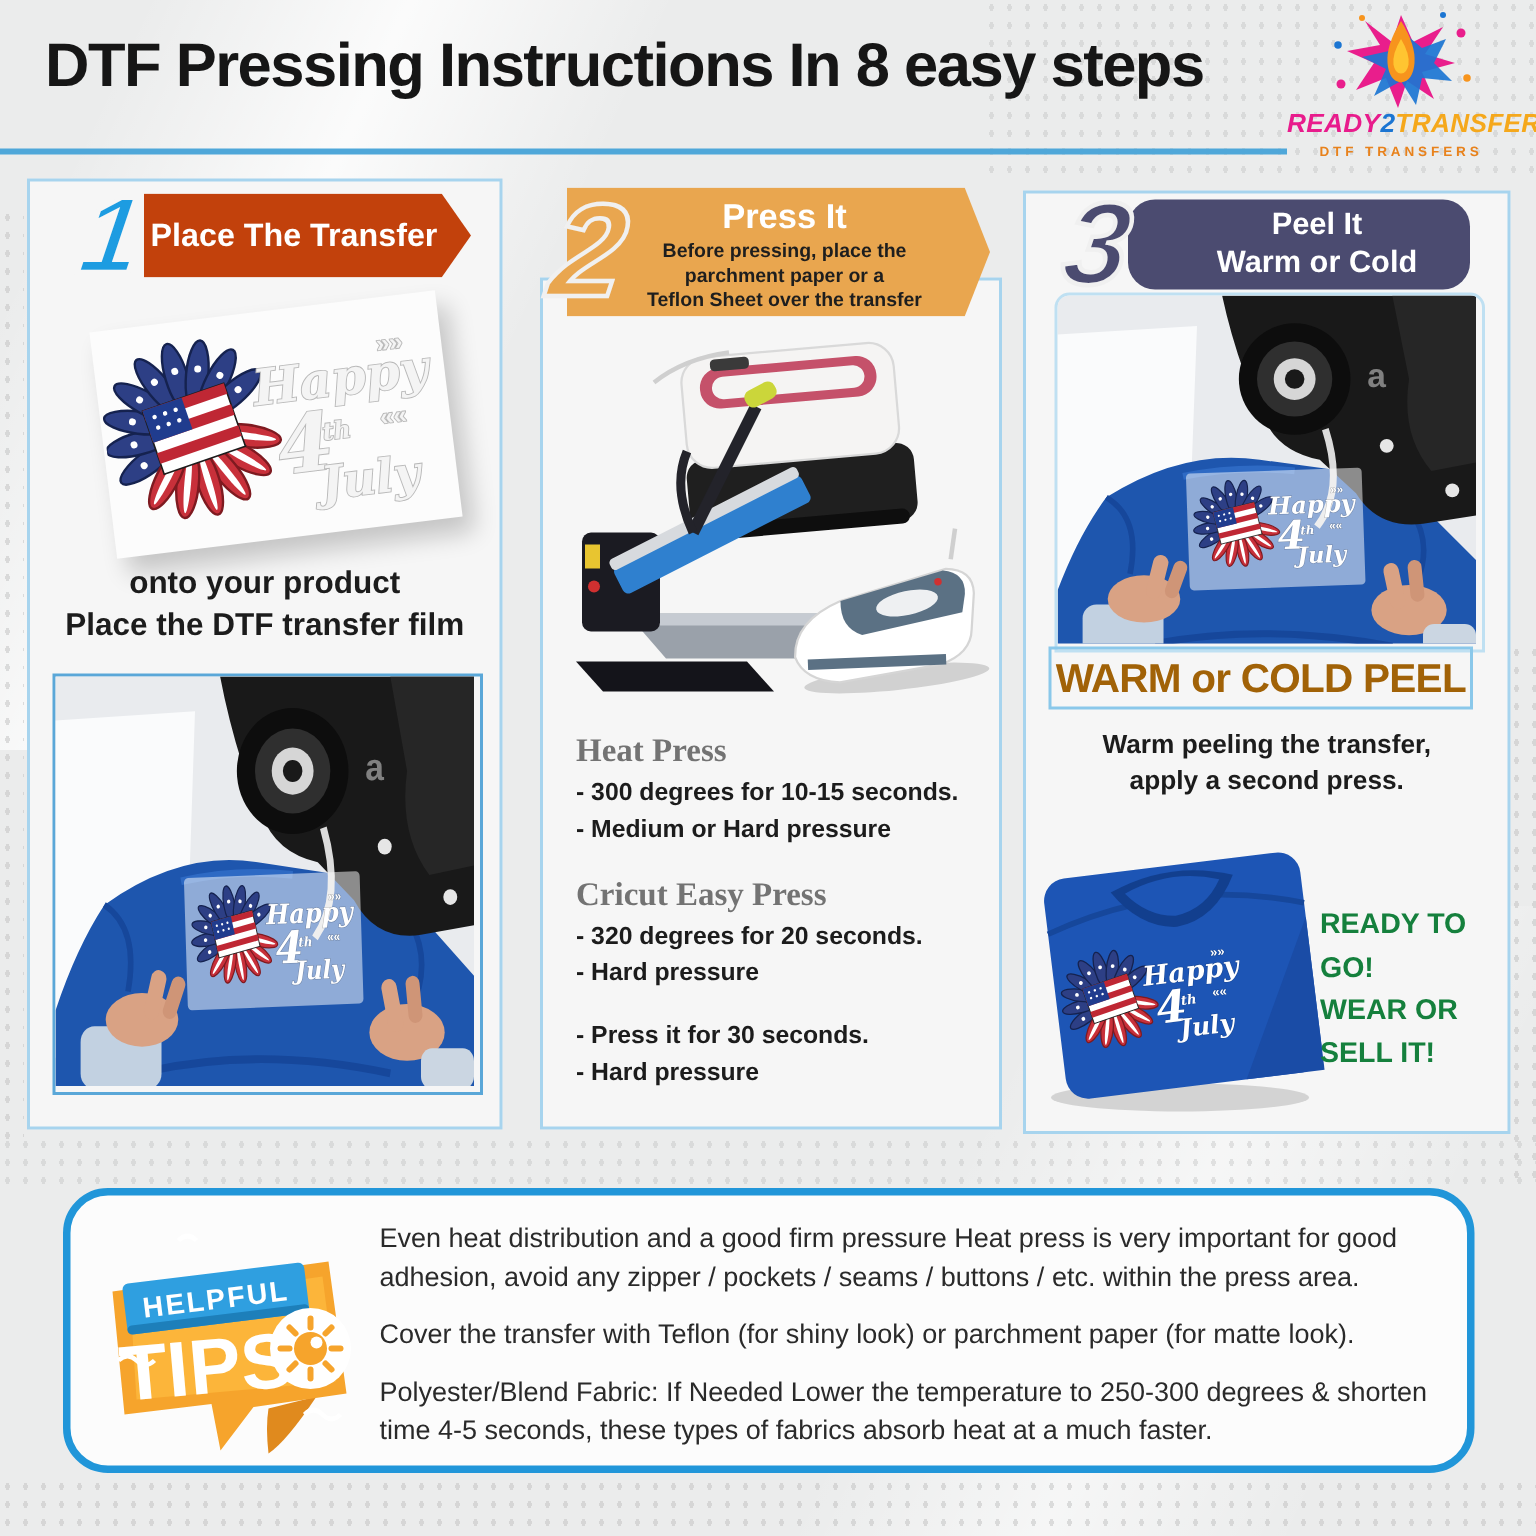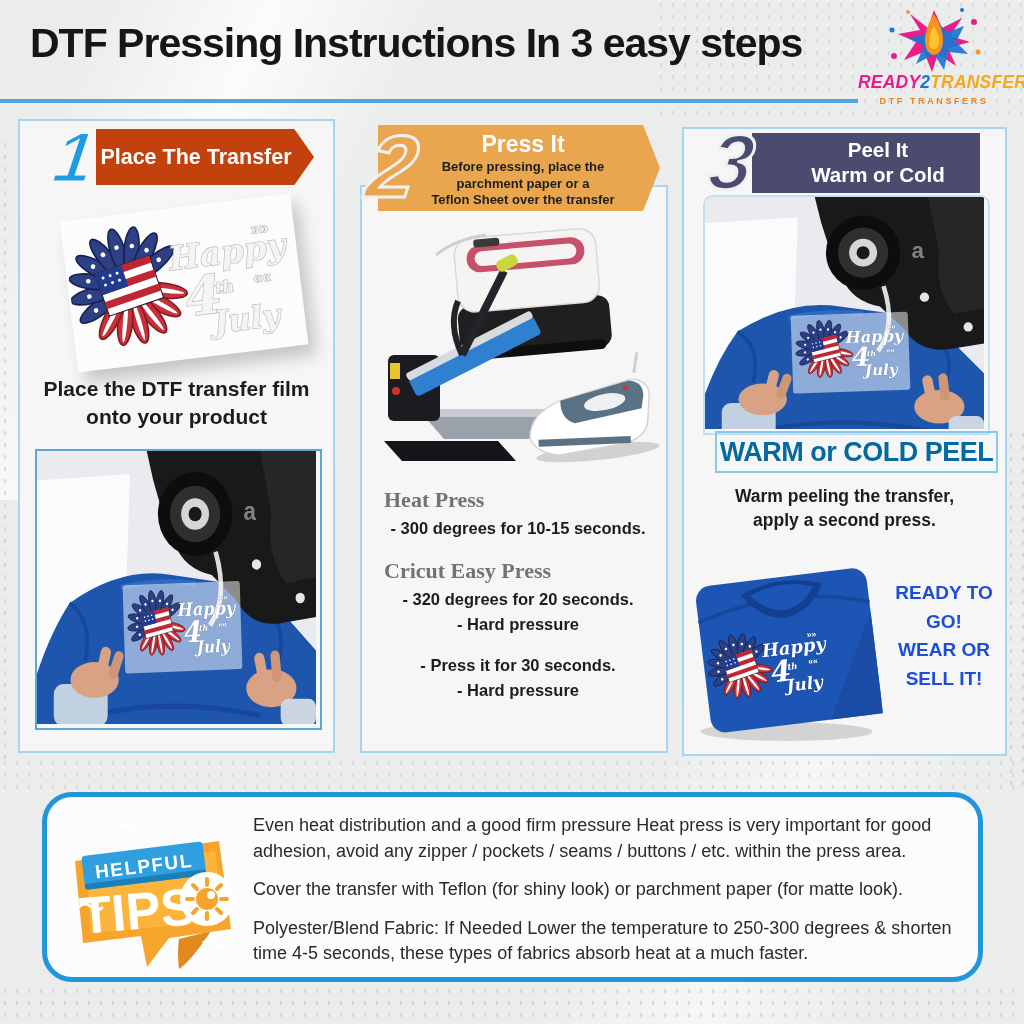--- a/index.html
+++ b/index.html
@@ -62,37 +62,37 @@
   #num2{left:6px;top:-64px;font-size:88px;color:#e9a64f;-webkit-text-stroke:3px #f0f0f0;}
   #ribbon2{left:16px;top:-62px;width:282px;height:86px;background:#e9a64f;
     clip-path:polygon(0 0,94% 0,100% 50%,94% 100%,0 100%);
     text-align:center;padding:6px 26px 0 34px;box-sizing:border-box;}
   #ribbon2 .r-title{font-size:23px;line-height:1.15;}
   #ribbon2 .r-note{font-size:13px;font-weight:700;color:#1e1e1e;line-height:1.25;margin-top:2px;}
   #equip{position:absolute;left:4px;top:14px;}
   #press-info{position:absolute;left:22px;top:300px;right:14px;}
   .pi-group{margin-bottom:17px;}
   .pi-head{font-size:22px;font-weight:800;color:#737373;margin-bottom:3px;font-family:Liberation Serif, serif;}
-  .pi-line{font-size:16.5px;font-weight:700;color:#1c1c1c;line-height:1.5;text-align:center;}
+  .pi-line{font-size:16.5px;font-weight:700;color:#1c1c1c;line-height:1.5;}
 
   
   #num3{left:26px;top:-6px;font-size:78px;color:#4b4b70;-webkit-text-stroke:3px #f0f0f0;}
   #ribbon3{left:68px;top:4px;width:228px;height:60px;background:#4b4b70;
-    display:flex;flex-direction:column;align-items:center;justify-content:center;padding-left:24px;box-sizing:border-box;}
+    display:flex;flex-direction:column;align-items:center;justify-content:center;padding-left:24px;box-sizing:border-box;border-radius:18px;}
   #ribbon3 .r-title{font-size:20.5px;line-height:1.2;}
   #photo3{position:absolute;left:19px;top:66px;width:283px;height:236px;border:2px solid #bfe0f2;
     border-radius:10px 10px 0 0;overflow:hidden;}
-  #peel-banner{position:absolute;left:31px;top:302px;width:283px;height:42px;border:2px solid #8ac8ea;
+  #peel-banner{position:absolute;left:15px;top:302px;width:283px;height:42px;border:2px solid #8ac8ea;
     box-sizing:border-box;display:flex;align-items:center;justify-content:center;
-    font-size:27px;font-weight:800;color:#0369a1;letter-spacing:-.5px;}
+    font-size:27px;font-weight:800;color:#a16207;letter-spacing:-.5px;}
   .p3-caption{position:absolute;left:0;top:356px;width:100%;text-align:center;
     font-size:17.5px;font-weight:800;color:#1c1c1c;line-height:1.35;}
   #folded{position:absolute;left:-2px;top:412px;}
-  #ready-text{position:absolute;left:196px;top:450px;width:128px;text-align:center;
-    font-size:19px;font-weight:800;color:#1d4ed8;line-height:1.5;}
+  #ready-text{position:absolute;left:196px;top:474px;width:128px;text-align:left;
+    font-size:19px;font-weight:800;color:#15803d;line-height:1.5;}
 
   
   #tips{position:absolute;left:42px;top:792px;width:941px;height:190px;box-sizing:border-box;
     background:#fcfcfc;border:5px solid #2196d9;border-radius:30px;}
   #tips-badge{position:absolute;left:14px;top:14px;}
   #tips-text{position:absolute;left:206px;top:16px;right:26px;}
   #tips-text p{margin:0 0 13px 0;font-size:18px;color:#2a2a2a;line-height:1.42;}
 
   svg text{font-family:"Liberation Sans","DejaVu Sans",sans-serif;}
   .script{font-family:"DejaVu Serif",serif;font-style:italic;font-weight:bold;}
@@ -235,21 +235,21 @@
 </svg>
 
 <div class="streak" id="streak1"></div>
 <div class="streak" id="streak2"></div>
 <div class="dots" id="dots-tr"></div>
 <div class="dots" id="dots-left"></div>
 <div class="dots" id="dots-right"></div>
 <div class="dots" id="dots-mid"></div>
 <div class="dots" id="dots-bottom"></div>
 
-<div id="title">DTF Pressing Instructions In 3 easy steps</div>
+<div id="title">DTF Pressing Instructions In 8 easy steps</div>
 <div id="title-underline"></div>
 
 <div id="logo">
   <svg width="120" height="74" viewBox="0 0 120 74">
     <g transform="translate(60,38)">
       <polygon points="0,-30 8,-12 28,-22 16,-4 36,2 14,8 22,26 4,14 -2,32 -10,12 -30,20 -18,2 -36,-6 -14,-10 -24,-26 -6,-12" fill="#e91e8c"></polygon>
       <polygon points="2,-18 14,-8 30,-14 22,2 34,14 14,12 10,30 0,14 -18,24 -10,6 -26,-2 -8,-6" fill="#1b75d2" opacity=".92"></polygon>
       <path d="M0,-26 Q10,-10 9,2 Q8,14 0,15 Q-8,14 -9,2 Q-10,-10 0,-26 Z" fill="#f7941d"></path>
       <path d="M0,-14 Q6,-4 5,3 Q4,9 0,9 Q-4,9 -5,3 Q-6,-4 0,-14 Z" fill="#ffc531"></path>
       <circle cx="40" cy="-18" r="3" fill="#e91e8c"></circle>
@@ -268,22 +268,22 @@
   <div class="step-num" id="num1">1</div>
   <div class="ribbon" id="ribbon1">
     <span class="r-title">Place The Transfer</span>
   </div>
   <div id="sheet">
     <svg width="228" height="142" viewBox="0 0 215 125">
       <use href="#julyDesign" style="color:#f4f4f4;--ol:#b9b9b9"></use>
     </svg>
   </div>
   <div class="p1-caption">
+    <div>onto your product</div>
     <div>Place the DTF transfer film</div>
-    <div>onto your product</div>
   </div>
   <div id="photo1">
     <svg width="279" height="273" viewBox="0 0 300 260" preserveAspectRatio="none">
         <use href="#pressScene"></use>
       </svg>
   </div>
 </div>
 
 <div class="panel" id="panel2">
   <div class="step-num" id="num2">2</div>
@@ -332,20 +332,21 @@
         <path d="M170,232 L262,238" stroke="#5b7184" stroke-width="7" fill="none"></path>
         <line x1="272" y1="172" x2="277" y2="152" stroke="#cfcfcf" stroke-width="3"></line>
         <circle cx="262" cy="186" r="2.5" fill="#d03030"></circle>
       </g>
     </svg>
   </div>
   <div id="press-info">
     <div class="pi-group">
       <div class="pi-head">Heat Press</div>
       <div class="pi-line">- 300 degrees for 10-15 seconds.</div>
+      <div class="pi-line">- Medium or Hard pressure</div>
     </div>
     <div class="pi-group">
       <div class="pi-head">Cricut Easy Press</div>
       <div class="pi-line">- 320 degrees for 20 seconds.</div>
       <div class="pi-line">- Hard pressure</div>
     </div>
     <div class="pi-group">
       <div class="pi-line">- Press it for 30 seconds.</div>
       <div class="pi-line">- Hard pressure</div>
     </div>

